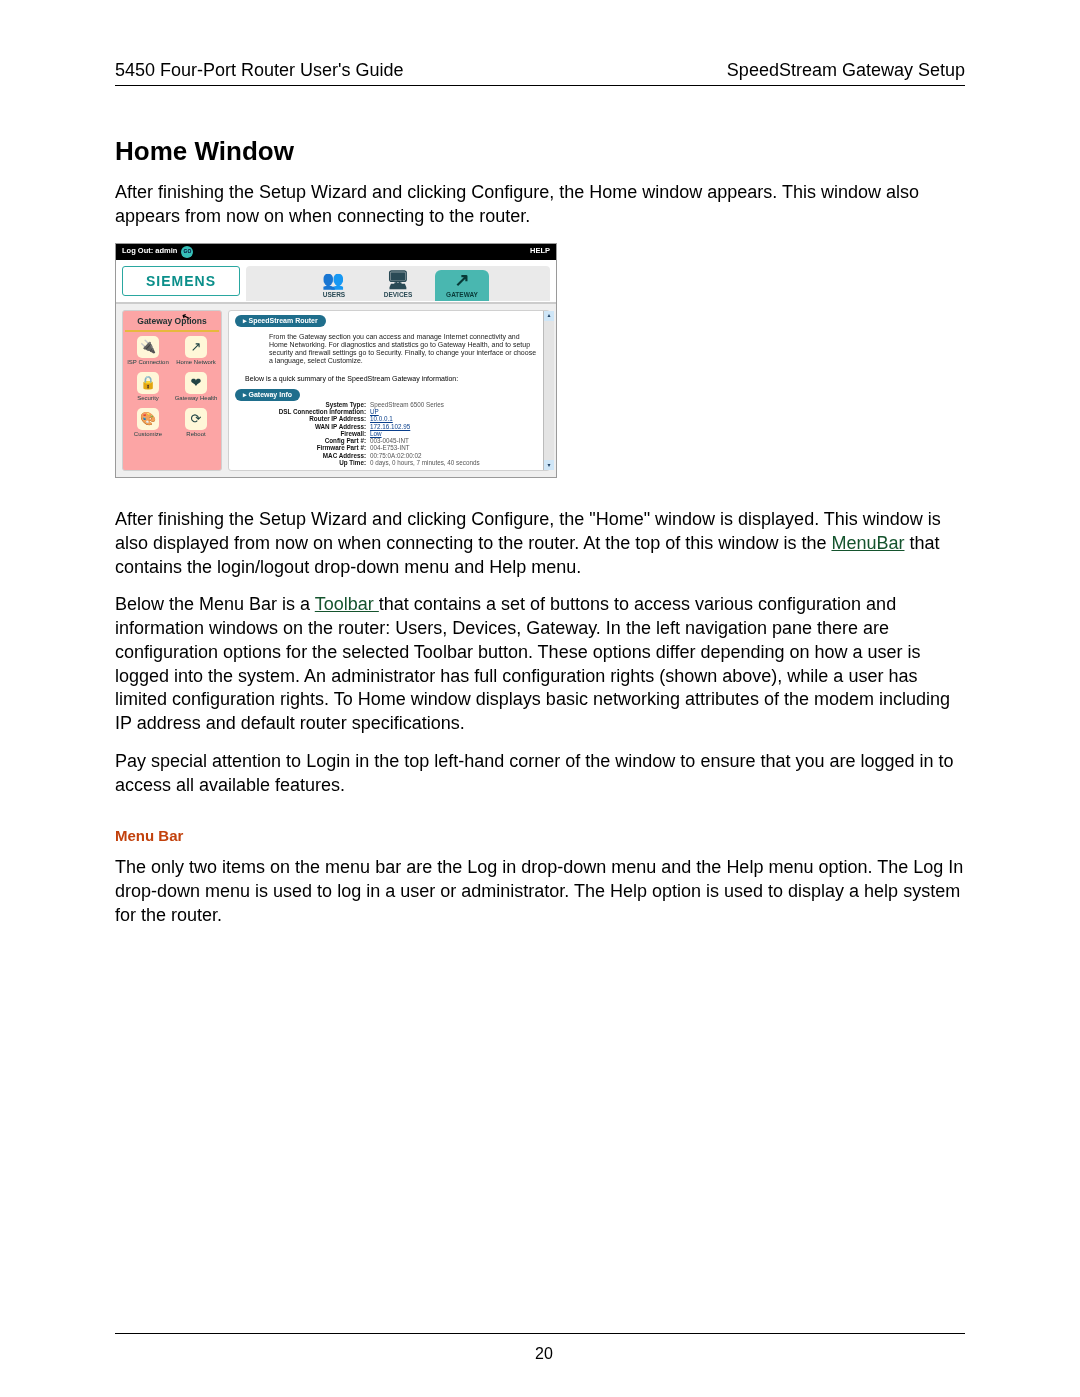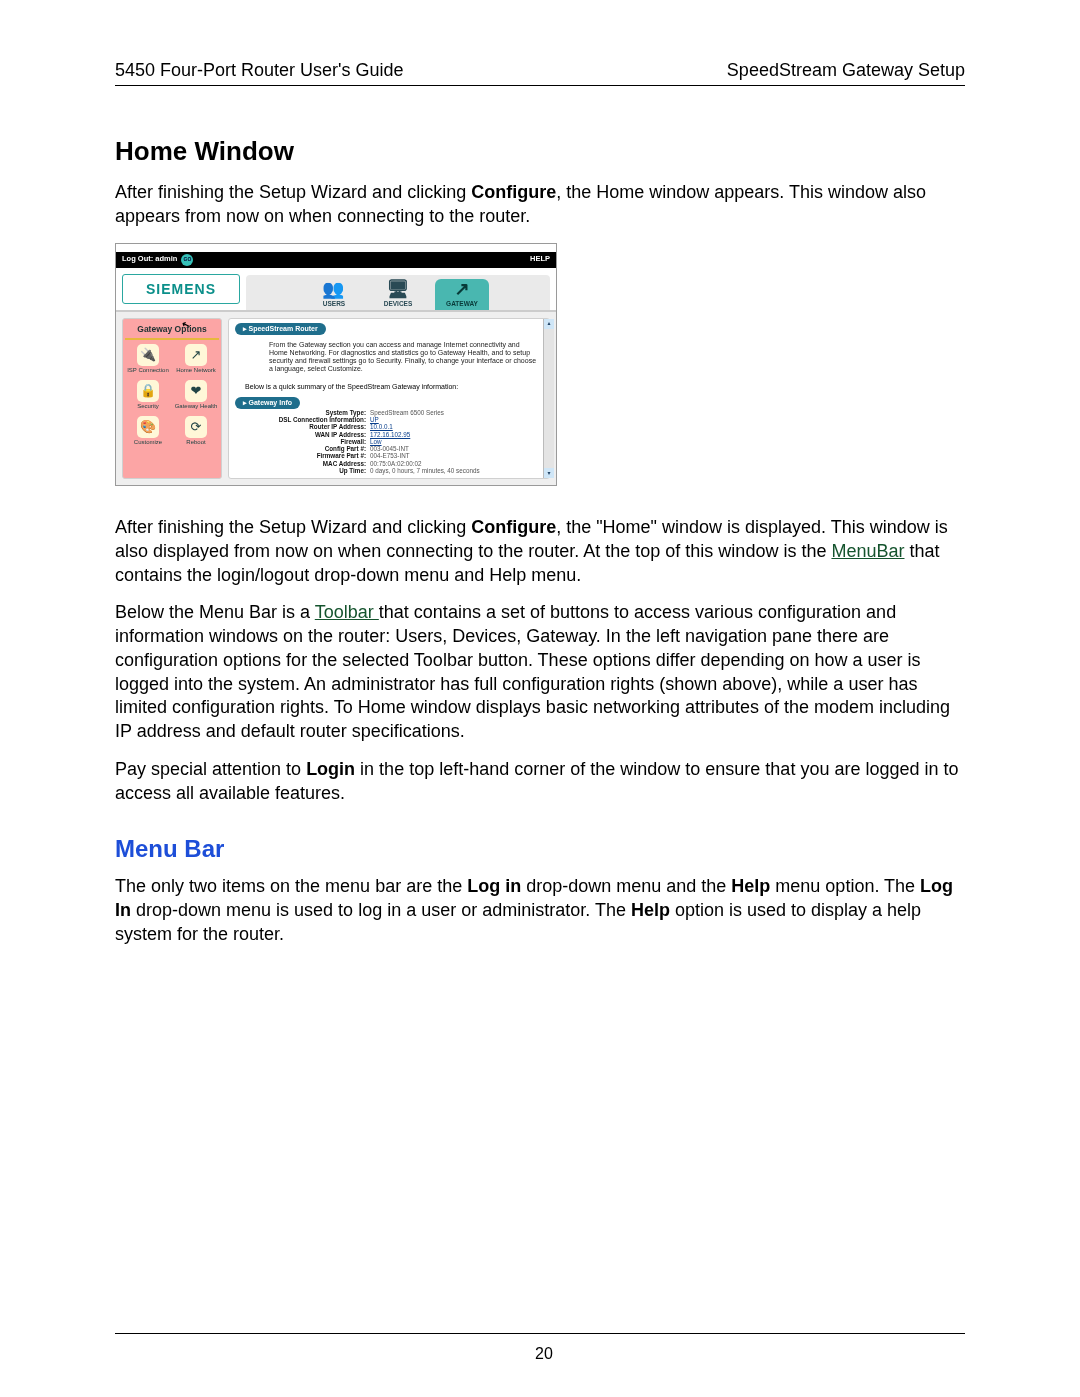--- a/index.html
+++ b/index.html
@@ -31,28 +31,28 @@
   h1.section-title {
     font-size: 26px;
     font-weight: bold;
     margin: 0 0 14px 0;
   }
   p.body {
     font-size: 18px;
     line-height: 1.32;
     margin: 0 0 14px 0;
   }
-  p.body .bold { font-weight: bold; margin-top: 32px; }
+  p.body .bold { font-weight: normal; margin-top: 32px; }
   a.link {
     color: #14532d;
     text-decoration: underline;
   }
   h2.subsection {
-    color: #1d4ed8;
-    font-size: 24px;
+    color: #c2410c;
+    font-size: 15px;
     font-weight: bold;
     margin: 30px 0 12px 0;
   }
 
   
   .router-shot {
     width: 440px;
     border: 1px solid #9a9a9a;
     font-size: 8px;
     line-height: 1.15;
@@ -63,37 +63,36 @@
   
   .rs-menubar {
     background: #000;
     color: #fff;
     display: flex;
     justify-content: space-between;
     align-items: center;
     padding: 2px 6px;
     font-size: 7.5px;
     font-weight: bold;
-    margin-top: 8px;
   }
   .rs-menubar .left { display: flex; align-items: center; gap: 4px; }
   .rs-go {
     display: inline-flex;
     align-items: center; justify-content: center;
     width: 12px; height: 12px;
     border-radius: 50%;
     background: #36c0b8;
     color: #003;
     font-size: 5px;
     font-weight: bold;
   }
   
   .rs-header {
     display: flex;
-    align-items: flex-end;
+    align-items: center;
     border-bottom: 2px solid #ccc;
     background: #fff;
   }
   .rs-logo {
     width: 112px;
     display: flex; align-items: center; justify-content: center;
     border: 1px solid #2aa7a0;
     border-radius: 3px;
     margin: 6px;
     padding: 6px 2px;

